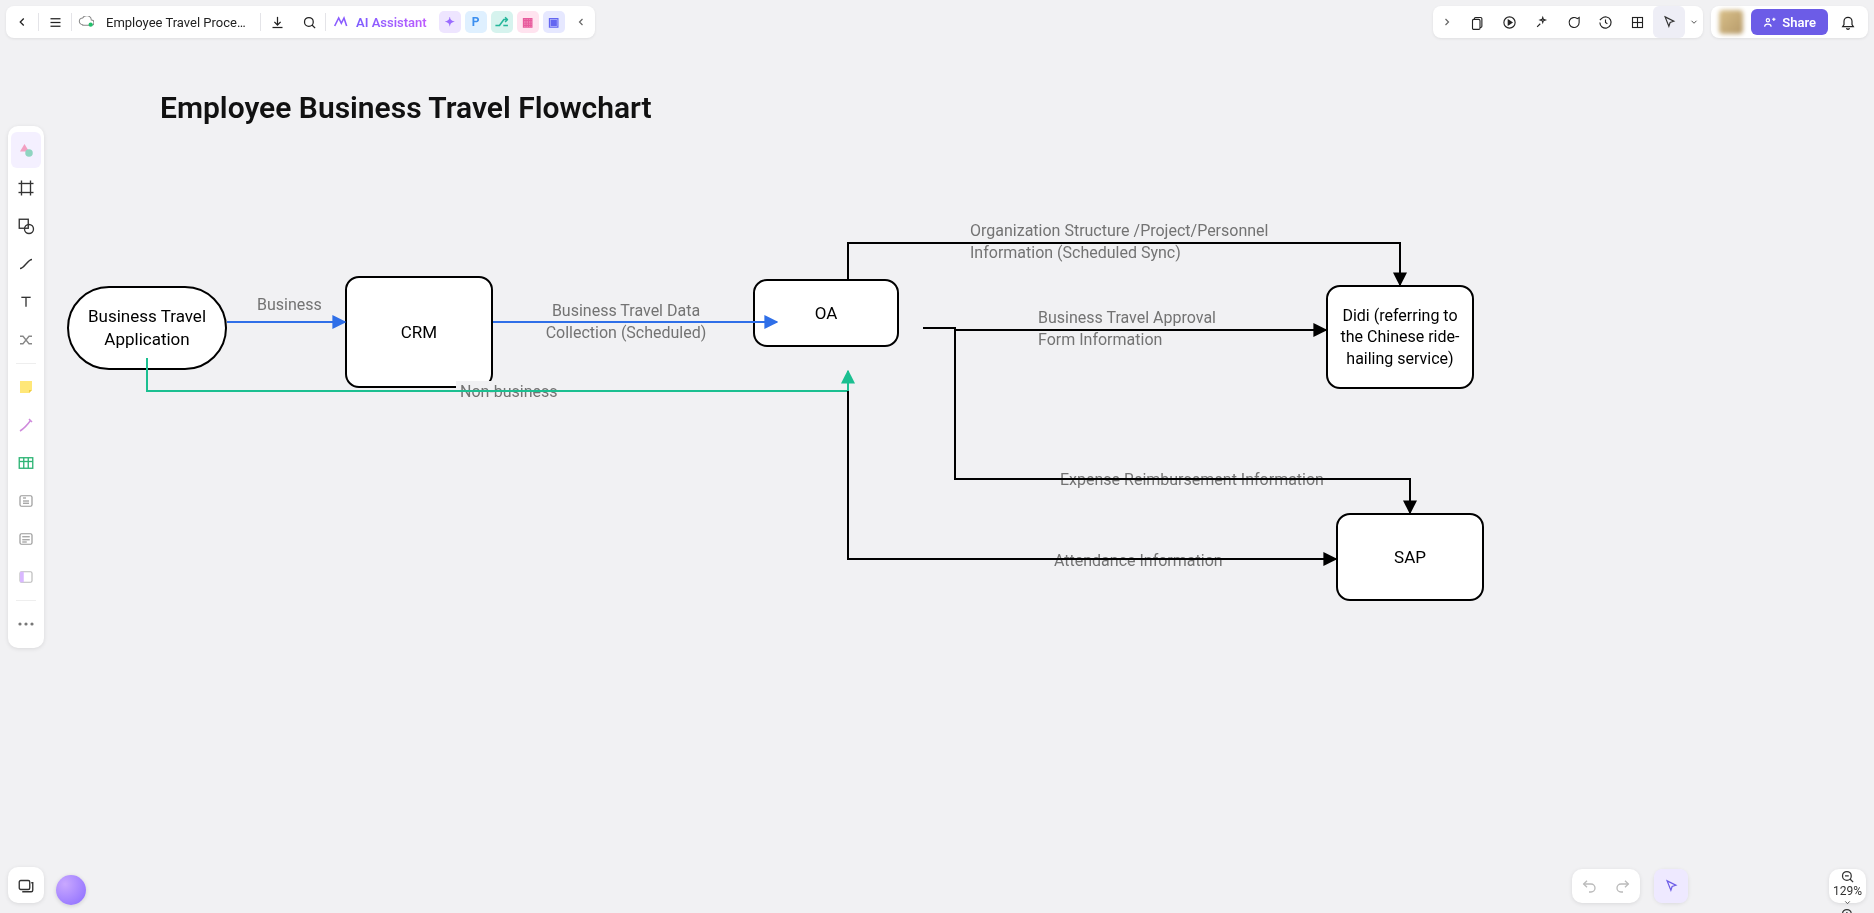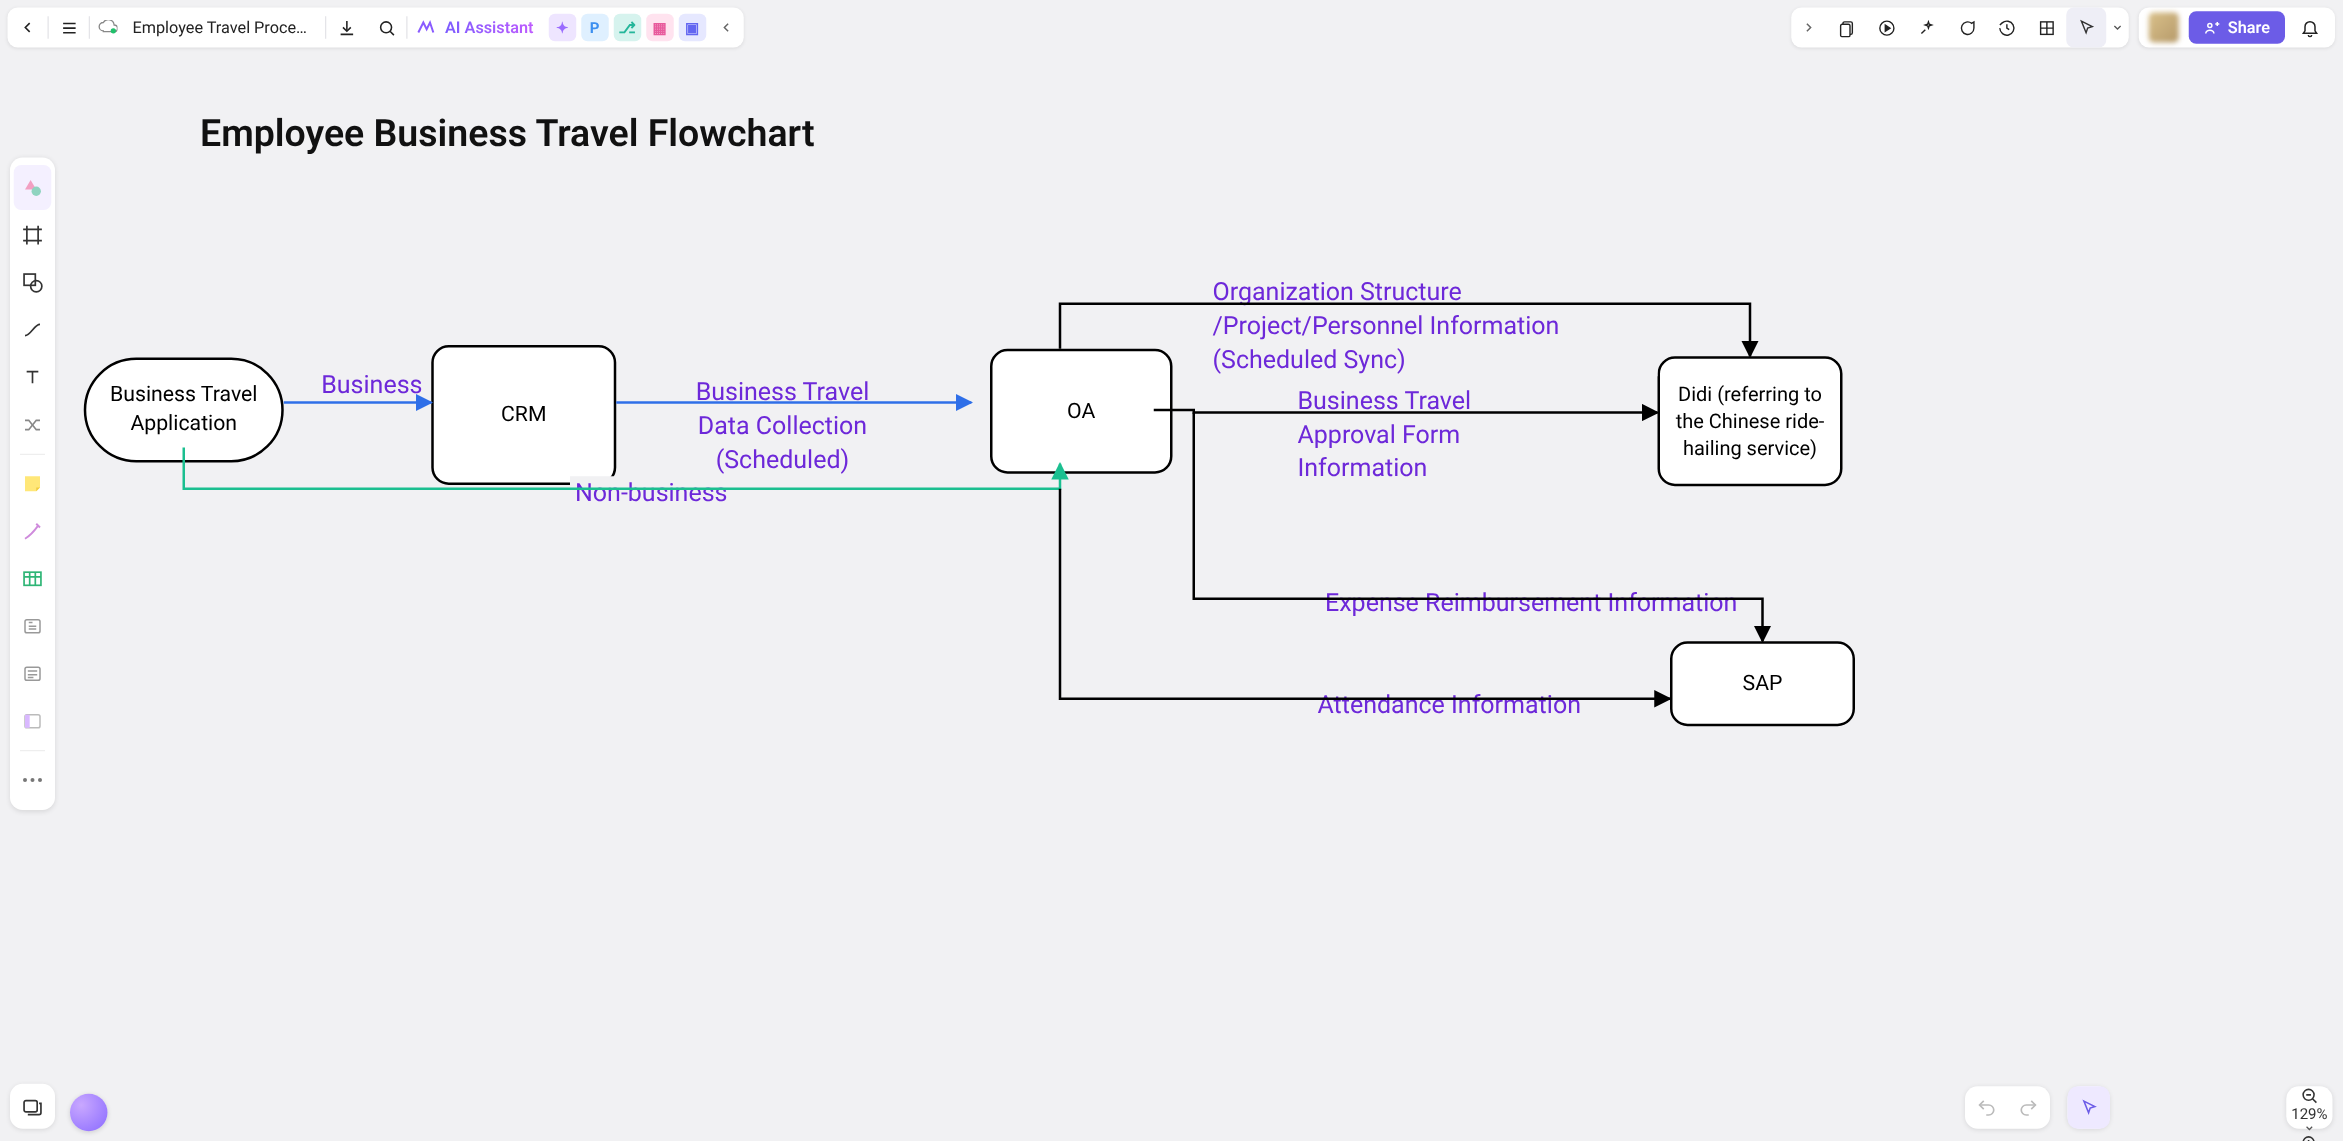--- a/index.html
+++ b/index.html
@@ -35,35 +35,35 @@
   .br2 .br-btn.sel { background:#eee9ff; border-radius:8px; color:#6C5CE7;}
   .zoom-label { font-size:12px; padding:0 4px; color:#333;}
   
   .canvas { position:absolute; inset:0; background:#f1f1f3; z-index:-1;
     background-image: radial-gradient(circle,#dcdce0 1px, transparent 1px);
     background-size:26px 26px; background-position: 4px 4px; }
   .title { position:absolute; left:160px; top:74px; font-size:30px; font-weight:600; color:#111;margin-top:16px; }
   .node { position:absolute; background:#fff; border:2px solid #000; display:flex; align-items:center; justify-content:center; text-align:center; font-size:17px; line-height:1.35; padding:6px 10px; }
   .terminator { border-radius:50px; }
   .proc { border-radius:14px; }
-  .edge-label { position:absolute; font-size:20px; color:#6d28d9; background:#f1f1f3; padding:0 4px; line-height:1.35; text-align:left; }
+  .edge-label { position:absolute; font-size:16px; color:#737373; background:#f1f1f3; padding:0 4px; line-height:1.35; text-align:left; }
   svg.edges { position:absolute; inset:0; width:1874px; height:913px; pointer-events:none; }
 </style>
 </head>
 <body>
 
 <div class="canvas"></div>
 
 <div class="title">Employee Business Travel Flowchart</div>
 
 <div class="node terminator" style="left:67px; top:286px; width:160px; height:84px;">Business Travel Application</div>
 <div class="node proc" style="left:345px; top:276px; width:148px; height:112px;">CRM</div>
-<div class="node proc" style="left:792px; top:279px; width:146px; height:100px;">OA</div>
+<div class="node proc" style="left:753px; top:279px; width:146px; height:68px;">OA</div>
 <div class="node proc" style="left:1326px; top:285px; width:148px; height:104px; font-size:16px;">Didi (referring to the Chinese ride-hailing service)</div>
-<div class="node proc" style="left:1336px; top:513px; width:148px; height:68px;">SAP</div>
+<div class="node proc" style="left:1336px; top:513px; width:148px; height:88px;">SAP</div>
 
 <div class="edge-label" style="left:253px; top:294px;text-align:center;">Business</div>
 <div class="edge-label" style="left:536px; top:300px; width:180px; text-align:center;">Business Travel Data Collection (Scheduled)</div>
 <div class="edge-label" style="left:456px; top:381px;">Non-business</div>
 <div class="edge-label" style="left:966px; top:220px; width:360px;">Organization Structure /Project/Personnel Information (Scheduled Sync)</div>
 <div class="edge-label" style="left:1034px; top:307px; width:190px;">Business Travel Approval Form Information</div>
 <div class="edge-label" style="left:1056px; top:469px;">Expense Reimbursement Information</div>
 <div class="edge-label" style="left:1050px; top:550px;">Attendance Information</div>
 
 <svg class="edges">

